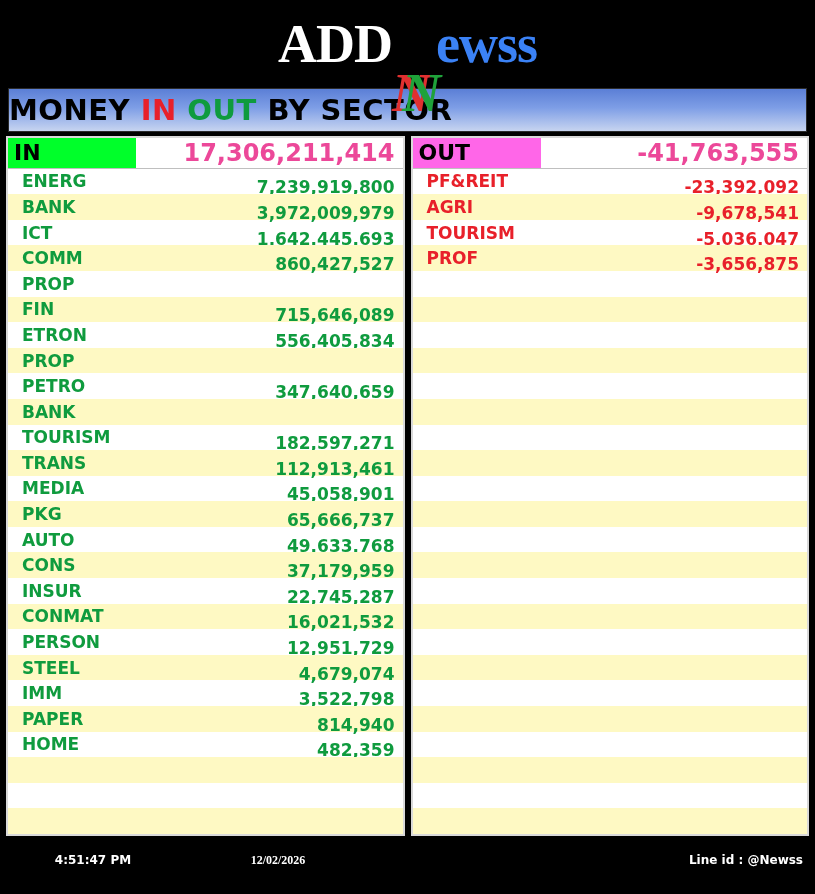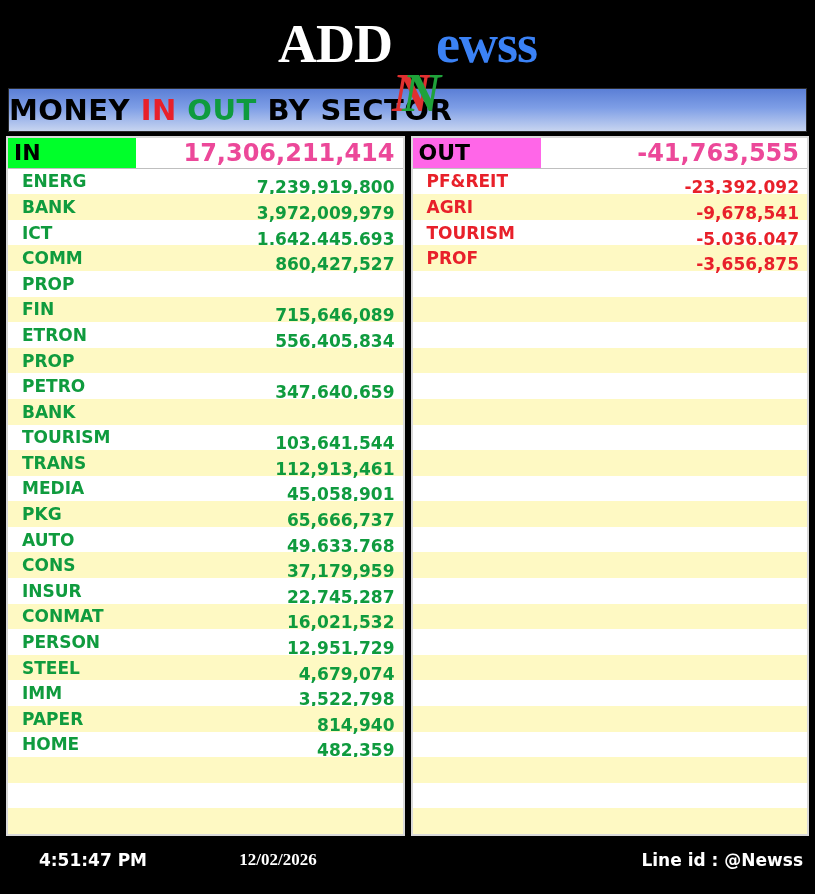--- a/index.html
+++ b/index.html
@@ -124,21 +124,21 @@
   .panel.in .row { color: #0f9b3e; }
   .panel.out .row { color: #e8202a; }
 
   
   .footer {
     height: 36px;
     margin: 6px 8px 0 8px;
     display: flex;
     align-items: center;
     color: #ffffff;
-    font-size: 17px;
+    font-size: 12px;
     font-weight: bold;
     position: relative;
   }
   .footer .time { width: 170px; text-align: center; }
   .footer .date { width: 200px; text-align: center; font-family: Liberation Serif, serif; }
   .footer .line { position: absolute; right: 4px; margin-left: 44px; }
 </style>
 </head>
 <body>
 
@@ -197,21 +197,21 @@
         </div>
         <div class="row">
           <span class="label">PETRO</span>
           <span class="value">347,640,659</span>
         </div>
         <div class="row alt">
           <span class="label">BANK</span>
         </div>
         <div class="row">
           <span class="label">TOURISM</span>
-          <span class="value">103,641,544</span>
+          <span class="value">182,597,271</span>
         </div>
         <div class="row alt">
           <span class="label">TRANS</span>
           <span class="value">112,913,461</span>
         </div>
         <div class="row">
           <span class="label">MEDIA</span>
           <span class="value">45,058,901</span>
         </div>
         <div class="row alt">

